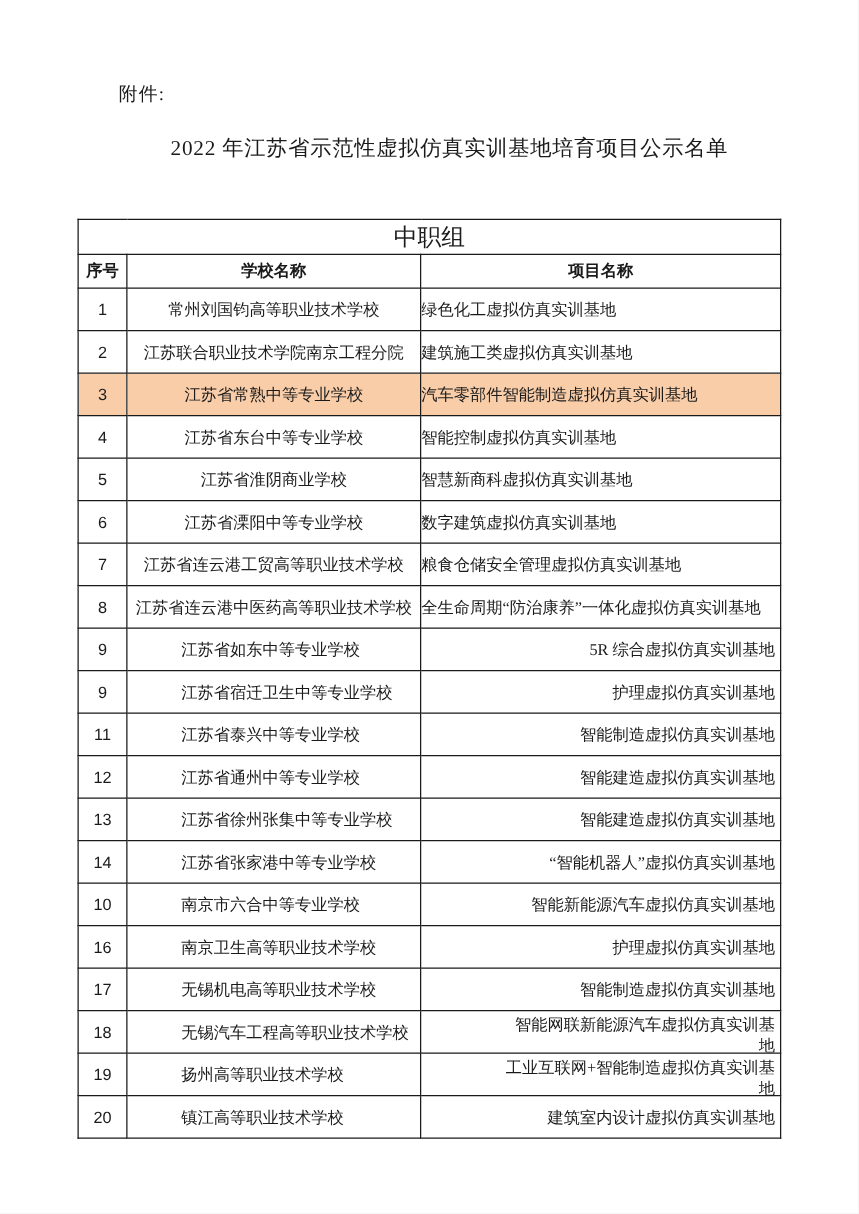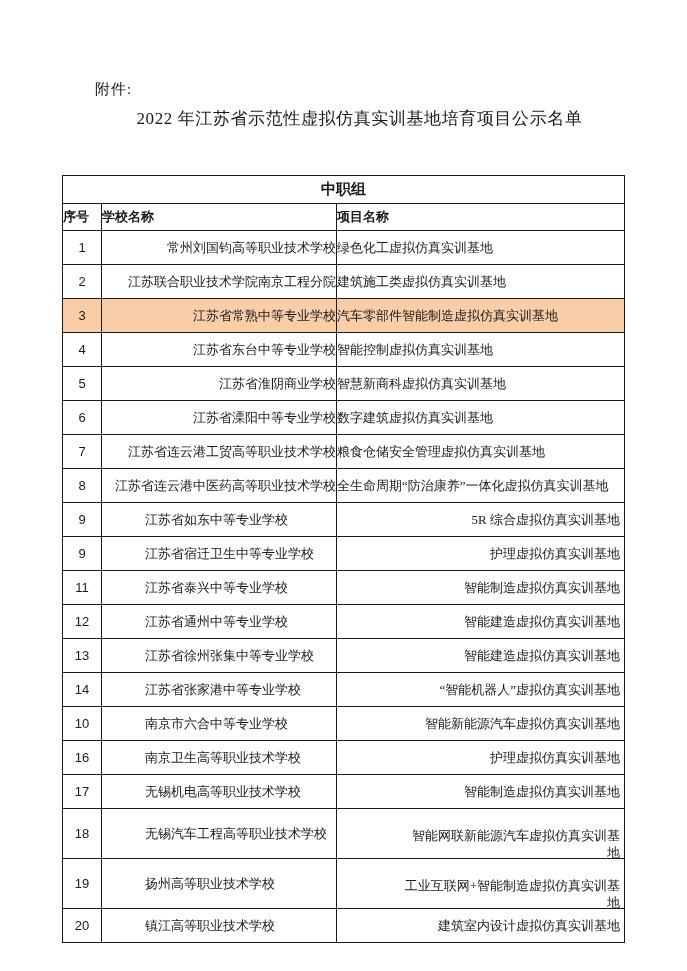--- a/index.html
+++ b/index.html
@@ -6,21 +6,21 @@
   .page {
     position:relative;
     width:687px; height:971px;
     background:#ffffff;
     font-family:"Liberation Serif", serif;
     color:#1a1a1a;
     overflow:hidden;
     margin:0 auto;
   }
   .attachment {
-    position:absolute; left:95px; top:80px;
+    position:absolute; left:95px; top:66px;
     font-size:15px; letter-spacing:1px;
   }
   .doc-title {
     position:absolute; left:16px; top:107px; width:100%;
     text-align:center; font-size:17px; letter-spacing:0.6px;
     font-weight:500;
   }
   table.roster {
     position:absolute; left:62px; top:175px;
     width:562px;
@@ -28,50 +28,50 @@
     table-layout:fixed;
   }
   table.roster th, table.roster td {
     border:1px solid #1a1a1a;
     padding:0;
     overflow:hidden;
     vertical-align:middle;
   }
   .group-header-cell {
     height:27px; text-align:center;
-    font-size:15px; font-weight:bold;
+    font-size:19px; font-weight:normal;
   }
   .col-header-row th {
-    height:26px; text-align:left;
+    height:26px; text-align:center;
     font-size:13px; font-weight:bold;
   }
   tbody.data td { height:33px; font-size:13px; }
   td.c-no {
     text-align:center;
     font-family:"Liberation Sans", sans-serif;
     font-size:13px;
   }
-  td.c-school { text-align:right; white-space:nowrap; }
+  td.c-school { text-align:center; white-space:nowrap; }
   td.c-project { text-align:left; }
   td.c-project .pcell {
     height:31px; line-height:17px;
     display:flex; flex-direction:column; justify-content:center;
     overflow:hidden;
   }
   
   tbody.data tr:nth-child(n+9) td.c-school {
     text-align:left; padding-left:43px;font-family:Liberation Serif, serif;
   }
   tbody.data tr:nth-child(n+9) td.c-project { text-align:right; }
   tbody.data tr:nth-child(n+9) td.c-project .pcell {
     padding-left:66px; padding-right:4px;
   }
   
   td.c-project .pcell.wrap {
-    justify-content:flex-start; padding-top:2px;margin-top:16px;
+    justify-content:flex-start; padding-top:2px;
   }
   tbody.data tr.highlight td { background:var(--hl, #F8CDA8); }
 </style>
 </head>
 <body>
 
 <div class="page">
 
   <div class="attachment">附件:</div>
 

